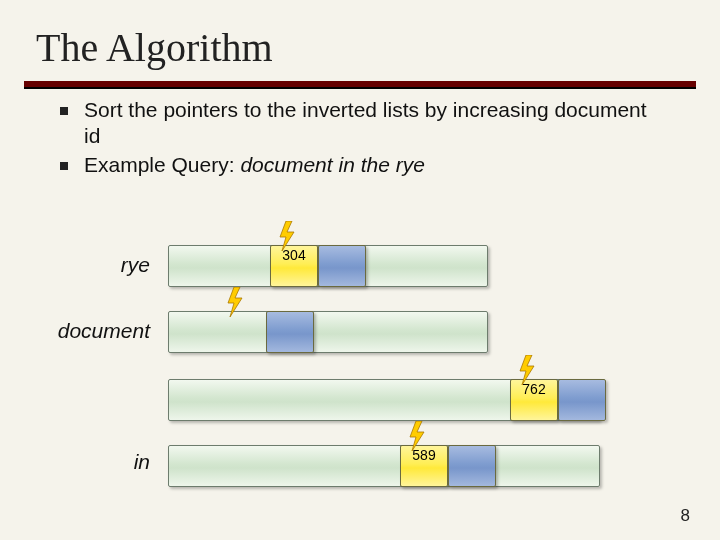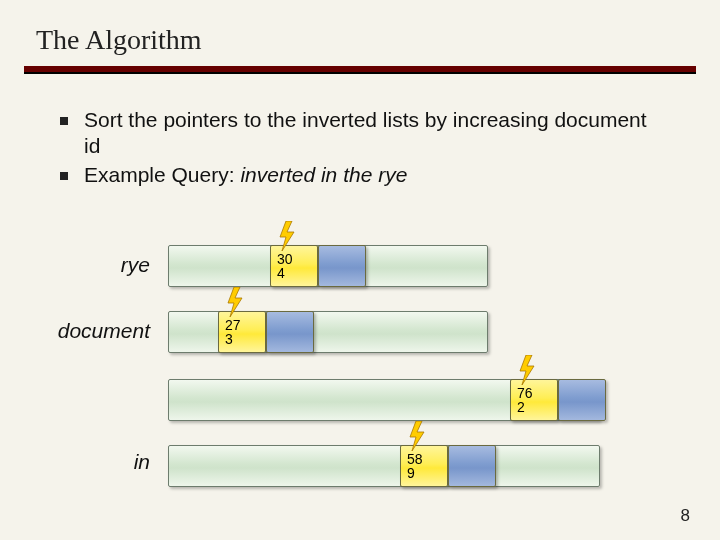--- a/index.html
+++ b/index.html
@@ -15,34 +15,34 @@
     box-sizing: border-box;
     width: 720px;
     height: 540px;
     background: #f5f3eb;
     padding: 0;
   }
   .title-wrap {
     padding: 24px 36px 6px 36px;
   }
   .title {
-    font-size: 28px;
+    font-size: 40px;
     font-weight: 400;
     color: #222;
     margin: 0;
     font-family: "Lucida Bright", "Georgia", serif;
   }
   .title-rule {
     margin: 4px 24px 0 24px;
     height: 6px;
     background: #660000;
     border-bottom: 2px solid #000;
   }
   .body {
-    padding: 33px 60px 0 60px;
+    padding: 8px 60px 0 60px;
     font-size: 21px;
     color: #111;
   }
   .bullet {
     position: relative;
     padding-left: 24px;
     margin-bottom: 2px;
     line-height: 1.25;
   }
   .bullet::before {
@@ -89,21 +89,21 @@
   }
   .cell {
     position: absolute;
     top: 0;
     height: 42px;
     width: 48px;
     box-sizing: border-box;
     border: 1.5px solid #6a6a40;
     border-radius: 2px;
     display: flex;
-    flex-direction: column;
+    flex-direction: row;
     align-items: flex-start;
     justify-content: center;
     padding: 2px 6px;
     font-size: 14px;
     line-height: 1.0;
     box-shadow: 2px 2px 3px rgba(0,0,0,0.25);
   }
   .cell.yellow {
     background: linear-gradient(to bottom, #fff59a 0%, #ffee55 45%, #ffe93a 55%, #fff59a 100%);
   }
@@ -136,21 +136,21 @@
   <div class="title-wrap">
     <h1 class="title">The Algorithm</h1>
   </div>
   <div class="title-rule"></div>
 
   <div class="body">
     <div class="bullet">
       <span>Sort the pointers to the inverted lists by increasing document id</span>
     </div>
     <div class="bullet">
-      <span>Example Query: </span><span class="query-example">inverted in the rye</span>
+      <span>Example Query: </span><span class="query-example">document in the rye</span>
     </div>
   </div>
 
   <div class="lists-area">
 
     <div class="list-row" style="top:0px">
       <div class="term-label" style="top:8px">rye</div>
       <div class="bar" style="width:320px"></div>
       <div class="cell yellow" style="left:270px">
         <span>30</span>
@@ -160,24 +160,20 @@
       <div class="bolt" style="left:278px; top:-24px">
         <svg viewBox="0 0 20 30">
             <polygon points="8,0 14,0 9,11 16,11 4,30 8,16 2,16" fill="#ffcc00" stroke="#aa7700" stroke-width="0.8"></polygon>
           </svg>
       </div>
     </div>
 
     <div class="list-row" style="top:66px">
       <div class="term-label" style="top:8px">document</div>
       <div class="bar" style="width:320px"></div>
-      <div class="cell yellow" style="left:218px">
-        <span>27</span>
-        <span>3</span>
-      </div>
       <div class="cell blue" style="left:266px"></div>
       <div class="bolt" style="left:226px; top:-24px">
         <svg viewBox="0 0 20 30">
             <polygon points="8,0 14,0 9,11 16,11 4,30 8,16 2,16" fill="#ffcc00" stroke="#aa7700" stroke-width="0.8"></polygon>
           </svg>
       </div>
     </div>
 
     <div class="list-row" style="top:134px">
       <div class="bar" style="width:432px"></div>

